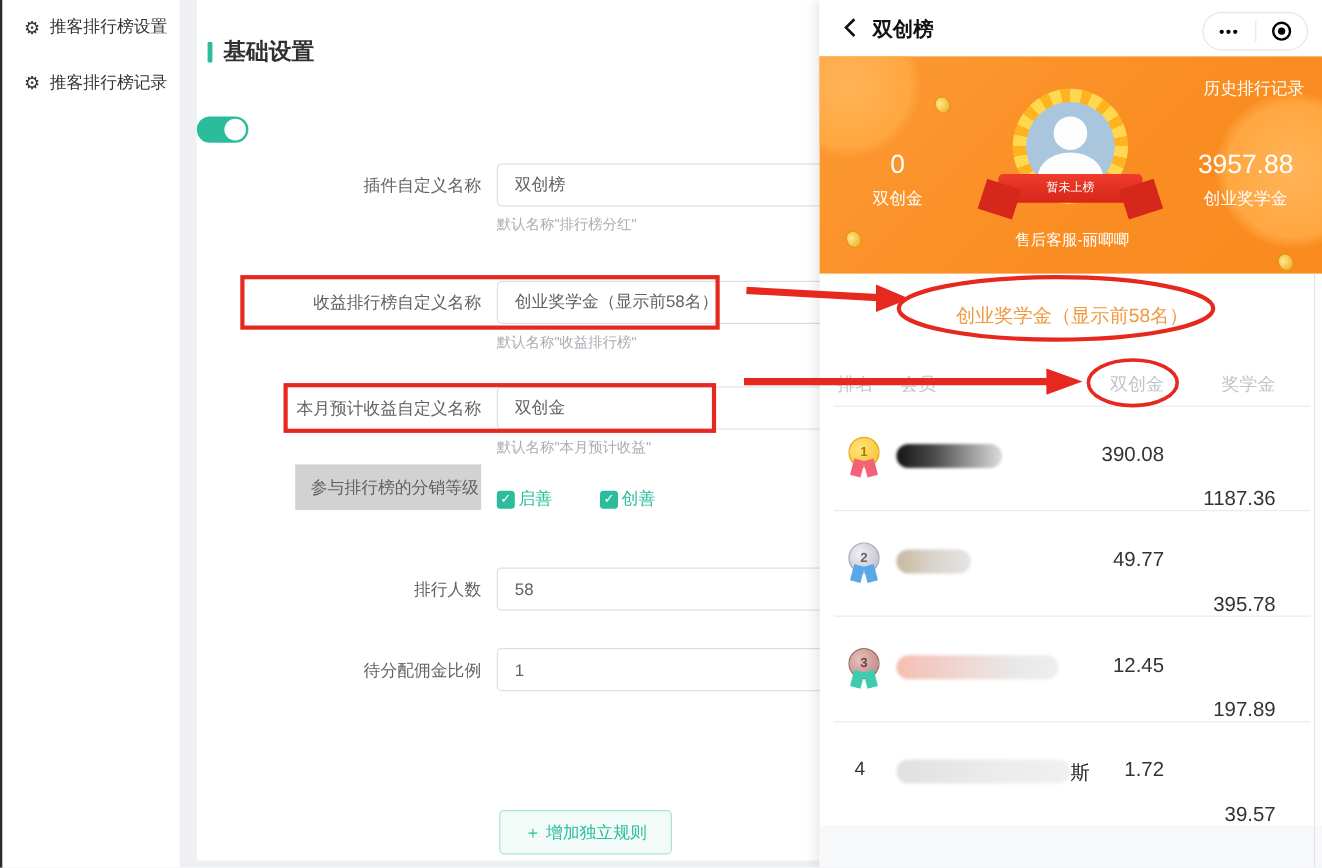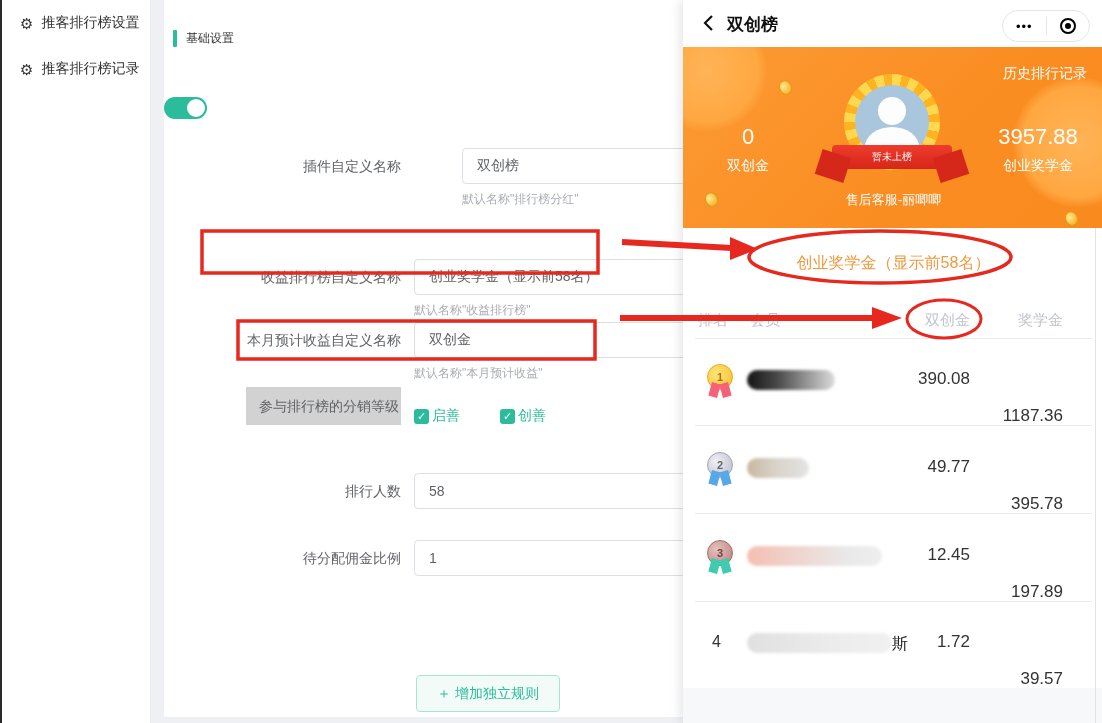--- a/index.html
+++ b/index.html
@@ -8,21 +8,21 @@
 
   
   .sidebar { position:absolute; left:0; top:0; width:149px; height:723px; background:#fff; z-index:2; border-right:1px solid #ececec;}
   .side-item { display:flex; align-items:center; gap:8px; padding:14px 0 14px 18px; font-size:14px; color:#333; cursor:pointer; }
   .gear { font-size:15px; color:#333; line-height:1; }
 
   
   .admin-main { position:absolute; left:162px; top:0; right:0; height:717px; background:#fff; z-index:1; }
   .sec-head { position:absolute; left:9px; top:30px; display:flex; align-items:center; gap:9px; }
   .sec-bar { width:4px; height:17px; background:#2bbd9b; border-radius:1px; }
-  .sec-title { font-size:12px; font-weight:normal; color:#303133; }
+  .sec-title { font-size:19px; font-weight:bold; color:#303133; }
 
   .frow { position:absolute; left:0; display:flex; align-items:flex-start; }
   .flabel { width:250px; text-align:right; padding-right:13px; font-size:14px; color:#606266; line-height:36px; white-space:nowrap; }
   .fctrl { position:relative; }
   .txt-input { width:300px; height:36px; border:1px solid #dcdfe6; border-radius:4px; padding:0 14px; font-size:14px; color:#606266; background:#fff; font-family:inherit; outline:none; }
   .hint { margin-top:7px; font-size:12px; color:#a9acb2; }
 
   .toggle { width:43px; height:22px; border-radius:11px; background:#2bbd9b; position:relative; margin-top:7px; cursor:pointer; }
   .toggle .knob { position:absolute; right:2px; top:2px; width:18px; height:18px; border-radius:50%; background:#fff; }
 
@@ -119,29 +119,29 @@
   </div>
 
   <div class="frow" style="top:90px;">
     <div class="fctrl">
       <div class="toggle">
           <span class="knob"></span>
         </div>
     </div>
   </div>
 
-  <div class="frow" style="top:148px;gap:48px;">
+  <div class="frow" style="top:136px;">
     <div class="flabel">插件自定义名称</div>
     <div class="fctrl">
       <input class="txt-input" value="双创榜" style="">
       <div class="hint">默认名称"排行榜分红"</div>
     </div>
   </div>
 
-  <div class="frow" style="top:234px;margin-top:25px;">
+  <div class="frow" style="top:234px;">
     <div class="flabel">收益排行榜自定义名称</div>
     <div class="fctrl">
       <input class="txt-input" value="创业奖学金（显示前58名）" style="">
       <div class="hint">默认名称"收益排行榜"</div>
     </div>
   </div>
 
   <div class="frow" style="top:322px;justify-content:center;">
     <div class="flabel">本月预计收益自定义名称</div>
     <div class="fctrl">

